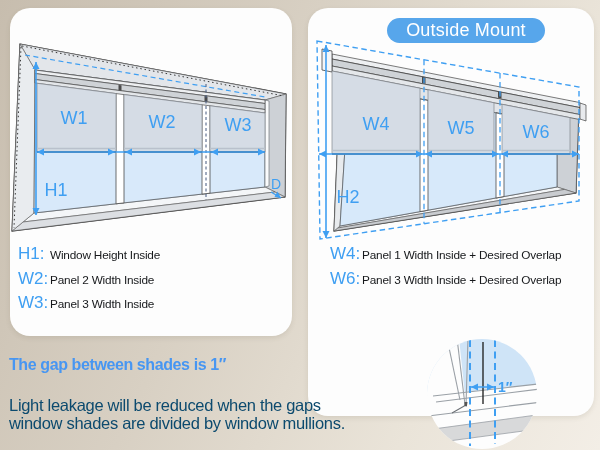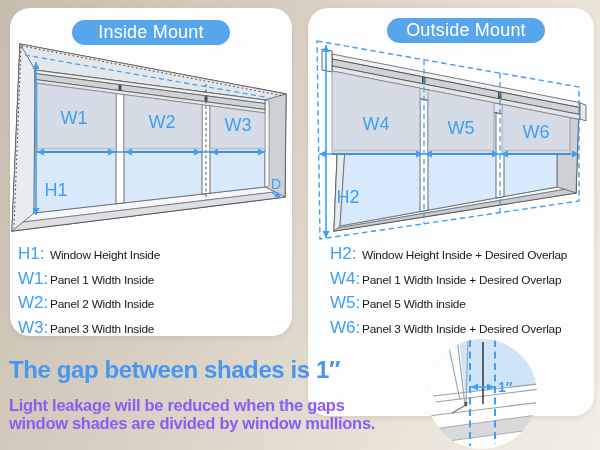--- a/index.html
+++ b/index.html
@@ -15,31 +15,28 @@
   .pill-left{left:62px;top:12px;width:158px;}
   .pill-right{left:79px;top:10px;width:158px;}
   svg.diagram{position:absolute;left:0;top:32px;}
   svg text{font-family:"Liberation Sans",sans-serif;}
   .legend{position:absolute;top:236px;display:flex;flex-direction:column;gap:9.5px;}
   .legend-left{left:8px;}
   .legend-right{left:22px;}
   .lrow{display:flex;align-items:baseline;height:15px;}
   .lkey{font-size:17px;color:#3f9ff2;width:32px;flex:0 0 32px;}
   .ldesc{font-size:11.8px;color:#16181b;letter-spacing:-0.2px;white-space:nowrap;text-align:center;}
-  .headline{position:absolute;left:9px;top:356px;font-size:24px;font-weight:bold;color:#4796f2;letter-spacing:-0.4px;}
-  .ftext{position:absolute;left:9px;top:396px;font-size:16.5px;color:#8b5cf6;line-height:18px;letter-spacing:-0.3px;font-weight:bold;}
+  .headline{position:absolute;left:9px;top:356px;font-size:16px;font-weight:bold;color:#4796f2;letter-spacing:-0.4px;}
+  .ftext{position:absolute;left:9px;top:396px;font-size:16.5px;color:#0c4a6e;line-height:18px;letter-spacing:-0.3px;}
   .detail{position:absolute;left:426px;top:338px;}
 </style>
 </head>
 <body>
 
 <div class="card card-left">
-  <div class="pill pill-left">
-    <span>Inside Mount</span>
-  </div>
   <svg class="diagram" width="289" height="200" viewBox="0 0 289 200">
     <polygon points="10,4 276,54 275,157 2,191" fill="#eef0f2" stroke="#3c3c3c" stroke-width="1.2"></polygon>
     <polygon points="10,4 276,54 255,60 25,30" fill="#e3e6ea" stroke="#555" stroke-width="0.6"></polygon>
     <polygon points="276,54 275,157 255,147 255,60" fill="#cdd1d6" stroke="#555" stroke-width="0.6"></polygon>
     <polygon points="24,173 255,147 265,152 13,182" fill="#f4f6f8" stroke="#555" stroke-width="0.6"></polygon>
     <polygon points="13,182 265,152 275,157 2,191" fill="#dcdfe3" stroke="#555" stroke-width="0.6"></polygon>
     <polygon points="10,4 25,30 24,173 2,191" fill="#e9ecef" stroke="#555" stroke-width="0.6"></polygon>
     <polygon points="25,30 255,60 255,147 24,173" fill="#d8e9fa" stroke="#5c6166" stroke-width="0.8"></polygon>
     <polygon points="255,60 259,61 259,146 255,147" fill="#fafbfc" stroke="#5c6166" stroke-width="0.6"></polygon>
     <polygon points="106,40.6 114,41.6 114,162.9 106,163.8" fill="#ffffff" stroke="#4a4a4a" stroke-width="0.8"></polygon>
@@ -79,24 +76,20 @@
     <text x="64" y="84" text-anchor="middle" font-size="18" fill="#3f9ff2">W1</text>
     <text x="152" y="88" text-anchor="middle" font-size="18" fill="#3f9ff2">W2</text>
     <text x="228" y="91" text-anchor="middle" font-size="18" fill="#3f9ff2">W3</text>
     <text x="46" y="156" text-anchor="middle" font-size="18" fill="#3f9ff2">H1</text>
     <text x="266" y="149" text-anchor="middle" font-size="14" fill="#3f9ff2">D</text>
   </svg>
   <div class="legend legend-left">
     <div class="lrow">
         <span class="lkey">H1:</span>
         <span class="ldesc">Window Height Inside</span>
-      </div>
-    <div class="lrow">
-        <span class="lkey">W1:</span>
-        <span class="ldesc">Panel 1 Width Inside</span>
       </div>
     <div class="lrow">
         <span class="lkey">W2:</span>
         <span class="ldesc">Panel 2 Width Inside</span>
       </div>
     <div class="lrow">
         <span class="lkey">W3:</span>
         <span class="ldesc">Panel 3 Width Inside</span>
       </div>
   </div>
@@ -149,30 +142,22 @@
     <line x1="18" y1="5" x2="18" y2="198" stroke="#3f9ff2" stroke-width="1.6"></line>
     <polygon points="18,5 14.5,12 21.5,12" fill="#3f9ff2"></polygon>
     <polygon points="18,198 14.5,191 21.5,191" fill="#3f9ff2"></polygon>
     <text x="68" y="90" text-anchor="middle" font-size="18" fill="#3f9ff2">W4</text>
     <text x="153" y="94" text-anchor="middle" font-size="18" fill="#3f9ff2">W5</text>
     <text x="228" y="98" text-anchor="middle" font-size="18" fill="#3f9ff2">W6</text>
     <text x="40" y="163" text-anchor="middle" font-size="18" fill="#3f9ff2">H2</text>
   </svg>
   <div class="legend legend-right">
     <div class="lrow">
-        <span class="lkey">H2:</span>
-        <span class="ldesc">Window Height Inside + Desired Overlap</span>
-      </div>
-    <div class="lrow">
         <span class="lkey">W4:</span>
         <span class="ldesc">Panel 1 Width Inside + Desired Overlap</span>
-      </div>
-    <div class="lrow">
-        <span class="lkey">W5:</span>
-        <span class="ldesc">Panel 5  Width inside</span>
       </div>
     <div class="lrow">
         <span class="lkey">W6:</span>
         <span class="ldesc">Panel 3 Width Inside + Desired Overlap</span>
       </div>
   </div>
 </div>
 
 <div class="headline">The gap between shades is 1″</div>
 <div class="ftext">

